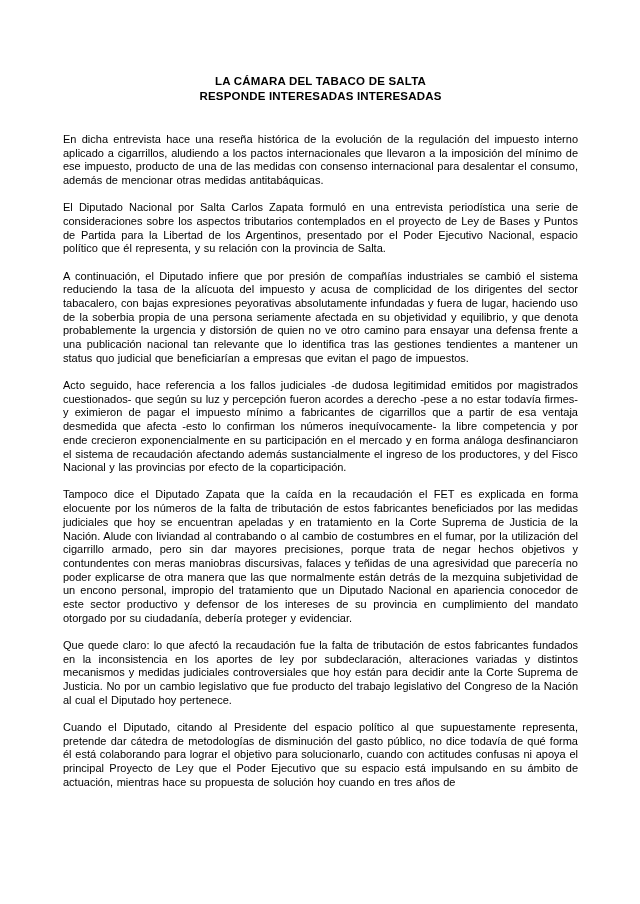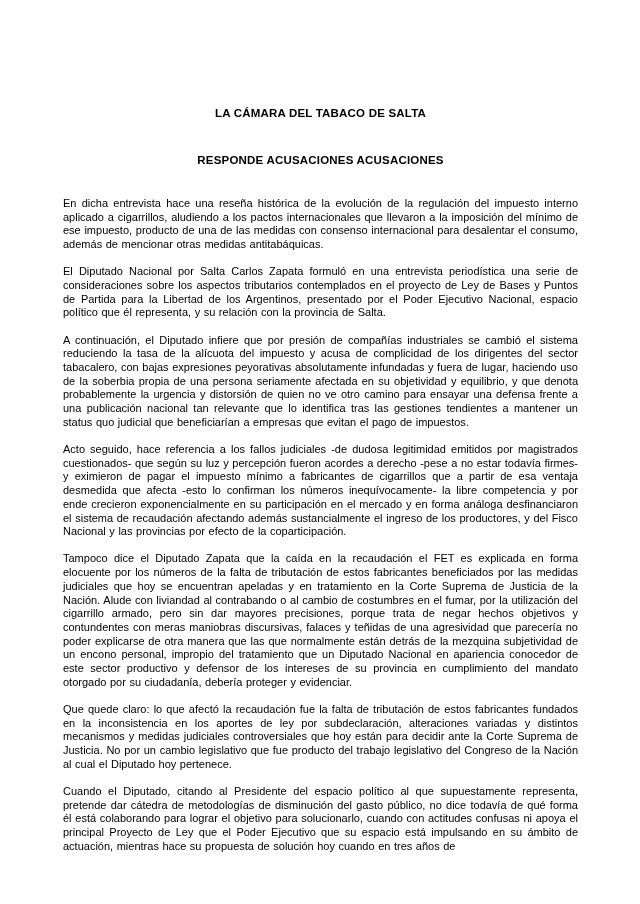--- a/index.html
+++ b/index.html
@@ -24,39 +24,38 @@
   .doc-title {
     text-align: center;
     font-weight: bold;
     font-size: 11.5px;
     line-height: 15px;
     letter-spacing: 0.2px;
     margin: 0 0 29px 0;
   }
   .doc-title .title-line {
     white-space: nowrap;
-    margin-top: 32px;
   }
   .doc-body p {
     margin: 0 0 13.5px 0;
     font-size: 11px;
     line-height: 13.7px;
     text-align: justify;
     text-justify: inter-word;
     word-spacing: 0.5px;
   }
 </style>
 </head>
 <body>
 
 <div class="page">
 
   <div class="doc-title">
     <div class="title-line">LA CÁMARA DEL TABACO DE SALTA</div>
-    <div class="title-line">RESPONDE ACUSACIONES ACUSACIONES</div>
+    <div class="title-line">RESPONDE INTERESADAS INTERESADAS</div>
   </div>
 
   <div class="doc-body">
     <p>En dicha entrevista hace una reseña histórica de la evolución de la regulación del impuesto interno aplicado a cigarrillos, aludiendo a los pactos internacionales que llevaron a la imposición del mínimo de ese impuesto, producto de una de las medidas con consenso internacional para desalentar el consumo, además de mencionar otras medidas antitabáquicas.</p>
     <p>El Diputado Nacional por Salta Carlos Zapata formuló en una entrevista periodística una serie de consideraciones sobre los aspectos tributarios contemplados en el proyecto de Ley de Bases y Puntos de Partida para la Libertad de los Argentinos, presentado por el Poder Ejecutivo Nacional, espacio político que él representa, y su relación con la provincia de Salta.</p>
     <p>A continuación, el Diputado infiere que por presión de compañías industriales se cambió el sistema reduciendo la tasa de la alícuota del impuesto y acusa de complicidad de los dirigentes del sector tabacalero, con bajas expresiones peyorativas absolutamente infundadas y fuera de lugar, haciendo uso de la soberbia propia de una persona seriamente afectada en su objetividad y equilibrio, y que denota probablemente la urgencia y distorsión de quien no ve otro camino para ensayar una defensa frente a una publicación nacional tan relevante que lo identifica tras las gestiones tendientes a mantener un status quo judicial que beneficiarían a empresas que evitan el pago de impuestos.</p>
     <p>Acto seguido, hace referencia a los fallos judiciales -de dudosa legitimidad emitidos por magistrados cuestionados- que según su luz y percepción fueron acordes a derecho -pese a no estar todavía firmes- y eximieron de pagar el impuesto mínimo a fabricantes de cigarrillos que a partir de esa ventaja desmedida que afecta -esto lo confirman los números inequívocamente- la libre competencia y por ende crecieron exponencialmente en su participación en el mercado y en forma análoga desfinanciaron el sistema de recaudación afectando además sustancialmente el ingreso de los productores, y del Fisco Nacional y las provincias por efecto de la coparticipación.</p>
     <p>Tampoco dice el Diputado Zapata que la caída en la recaudación el FET es explicada en forma elocuente por los números de la falta de tributación de estos fabricantes beneficiados por las medidas judiciales que hoy se encuentran apeladas y en tratamiento en la Corte Suprema de Justicia de la Nación. Alude con liviandad al contrabando o al cambio de costumbres en el fumar, por la utilización del cigarrillo armado, pero sin dar mayores precisiones, porque trata de negar hechos objetivos y contundentes con meras maniobras discursivas, falaces y teñidas de una agresividad que parecería no poder explicarse de otra manera que las que normalmente están detrás de la mezquina subjetividad de un encono personal, impropio del tratamiento que un Diputado Nacional en apariencia conocedor de este sector productivo y defensor de los intereses de su provincia en cumplimiento del mandato otorgado por su ciudadanía, debería proteger y evidenciar.</p>
     <p>Que quede claro: lo que afectó la recaudación fue la falta de tributación de estos fabricantes fundados en la inconsistencia en los aportes de ley por subdeclaración, alteraciones variadas y distintos mecanismos y medidas judiciales controversiales que hoy están para decidir ante la Corte Suprema de Justicia. No por un cambio legislativo que fue producto del trabajo legislativo del Congreso de la Nación al cual el Diputado hoy pertenece.</p>
     <p>Cuando el Diputado, citando al Presidente del espacio político al que supuestamente representa, pretende dar cátedra de metodologías de disminución del gasto público, no dice todavía de qué forma él está colaborando para lograr el objetivo para solucionarlo, cuando con actitudes confusas ni apoya el principal Proyecto de Ley que el Poder Ejecutivo que su espacio está impulsando en su ámbito de actuación, mientras hace su propuesta de solución hoy cuando en tres años de</p>

